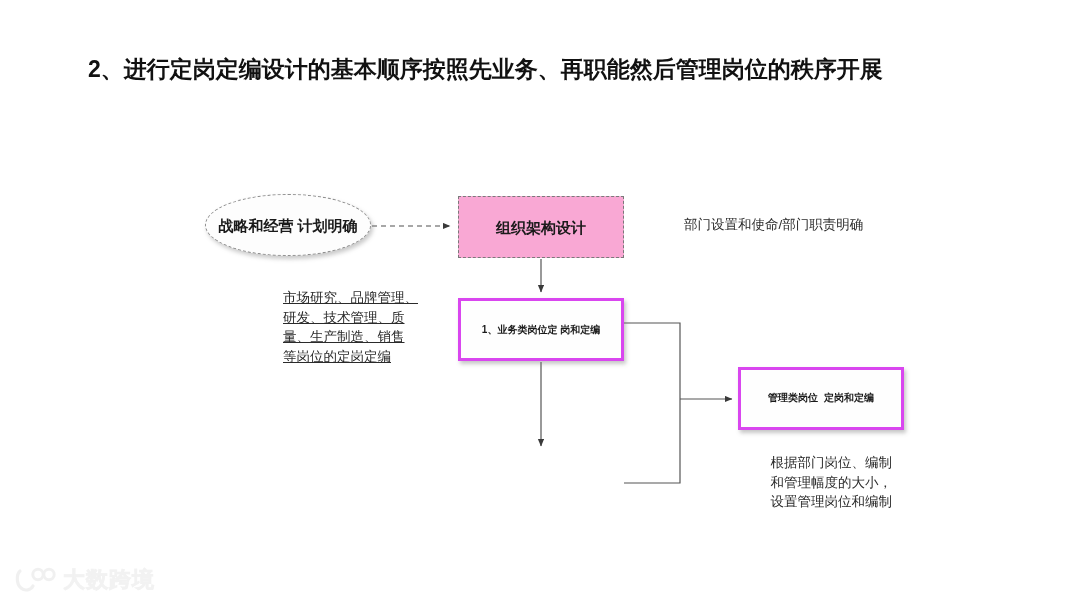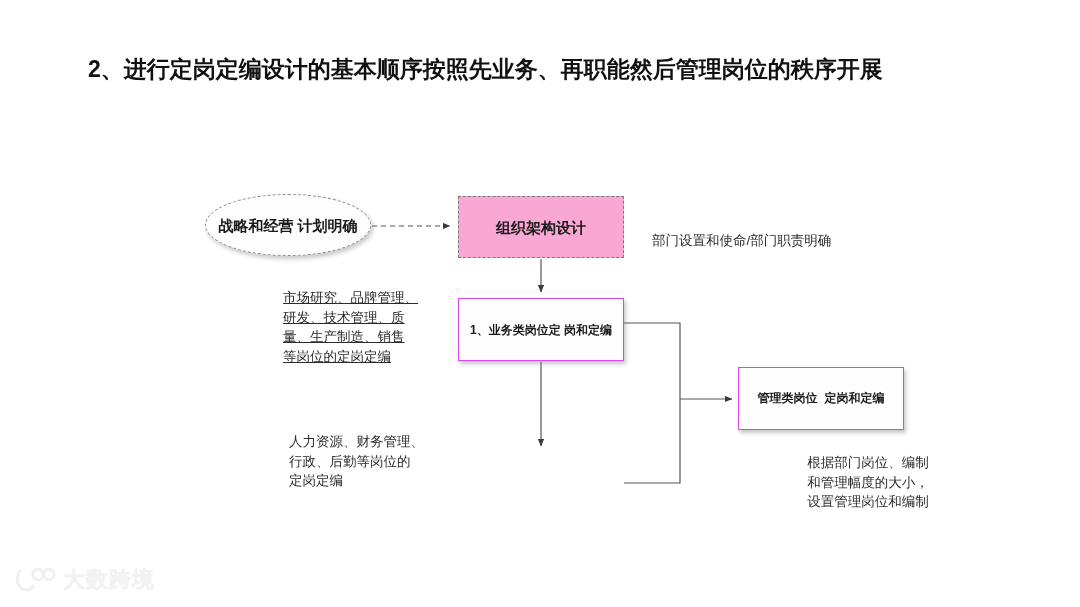--- a/index.html
+++ b/index.html
@@ -84,43 +84,43 @@
     top: 196px;
     width: 166px;
     height: 62px;
     border: 1px dashed #7a7a7a;
     background: #f9a8d4;
     font-size: 15px;
     line-height: 21px;
   }
 
   .box-solid {
-    border: 1px solid #d946ef;
+    border: 3px solid #d946ef;
     background: #fefefe;
-    font-size: 12px;
-    line-height: 16px;
+    font-size: 10px;
+    line-height: 27px;
     box-shadow: 2px 3px 4px rgba(120,120,120,0.42);
   }
 
   #node-biz  { left: 458px; top: 298px;  width: 166px; height: 63px; }
   #node-func { left: 458px; top: 452px;  width: 166px; height: 63px; }
   #node-mgmt { left: 738px; top: 367px;  width: 166px; height: 63px; font-family: Liberation Mono, monospace; }
 
   
   .annot {
     position: absolute;
     font-size: 13.5px;
     line-height: 19.5px;
     color: #2b2b2b;
     white-space: pre-line;
   }
-  #annot-org  { left: 652px; top: 215px; width: 240px; margin-top: 16px; }
+  #annot-org  { left: 684px; top: 215px; width: 240px; }
   #annot-biz  { left: 283px; top: 288px; width: 164px; text-decoration: underline; }
   #annot-func { left: 289px; top: 432px; width: 158px; }
-  #annot-mgmt { left: 773px; top: 453px; width: 190px; text-align: center; }
+  #annot-mgmt { left: 702px; top: 453px; width: 190px; text-align: right; }
 
   
   #watermark {
     position: absolute;
     left: 14px;
     bottom: 12px;
     height: 30px;
     display: flex;
     align-items: center;
     gap: 7px;
@@ -191,23 +191,20 @@
     <div class="node box-solid" id="node-mgmt">管理类岗位
 定岗和定编</div>
 
     <div class="annot" id="annot-org">部门设置和使命/部门职责明确</div>
 
     <div class="annot" id="annot-biz">市场研究、品牌管理、
 研发、技术管理、质
 量、生产制造、销售
 等岗位的定岗定编</div>
 
-    <div class="annot" id="annot-func">人力资源、财务管理、
-行政、后勤等岗位的
-定岗定编</div>
 
     <div class="annot" id="annot-mgmt">根据部门岗位、编制
 和管理幅度的大小，
 设置管理岗位和编制</div>
 
   </div>
 
   <div id="watermark">
     <svg class="wm-mark" width="42" height="26" viewBox="0 0 42 26">
       <path d="M6,4 C2.5,7 2,17 7,21 C11,24.5 17,23 19,19" fill="none" stroke="#cfcfcf" stroke-width="3.2" stroke-linecap="round"></path>

